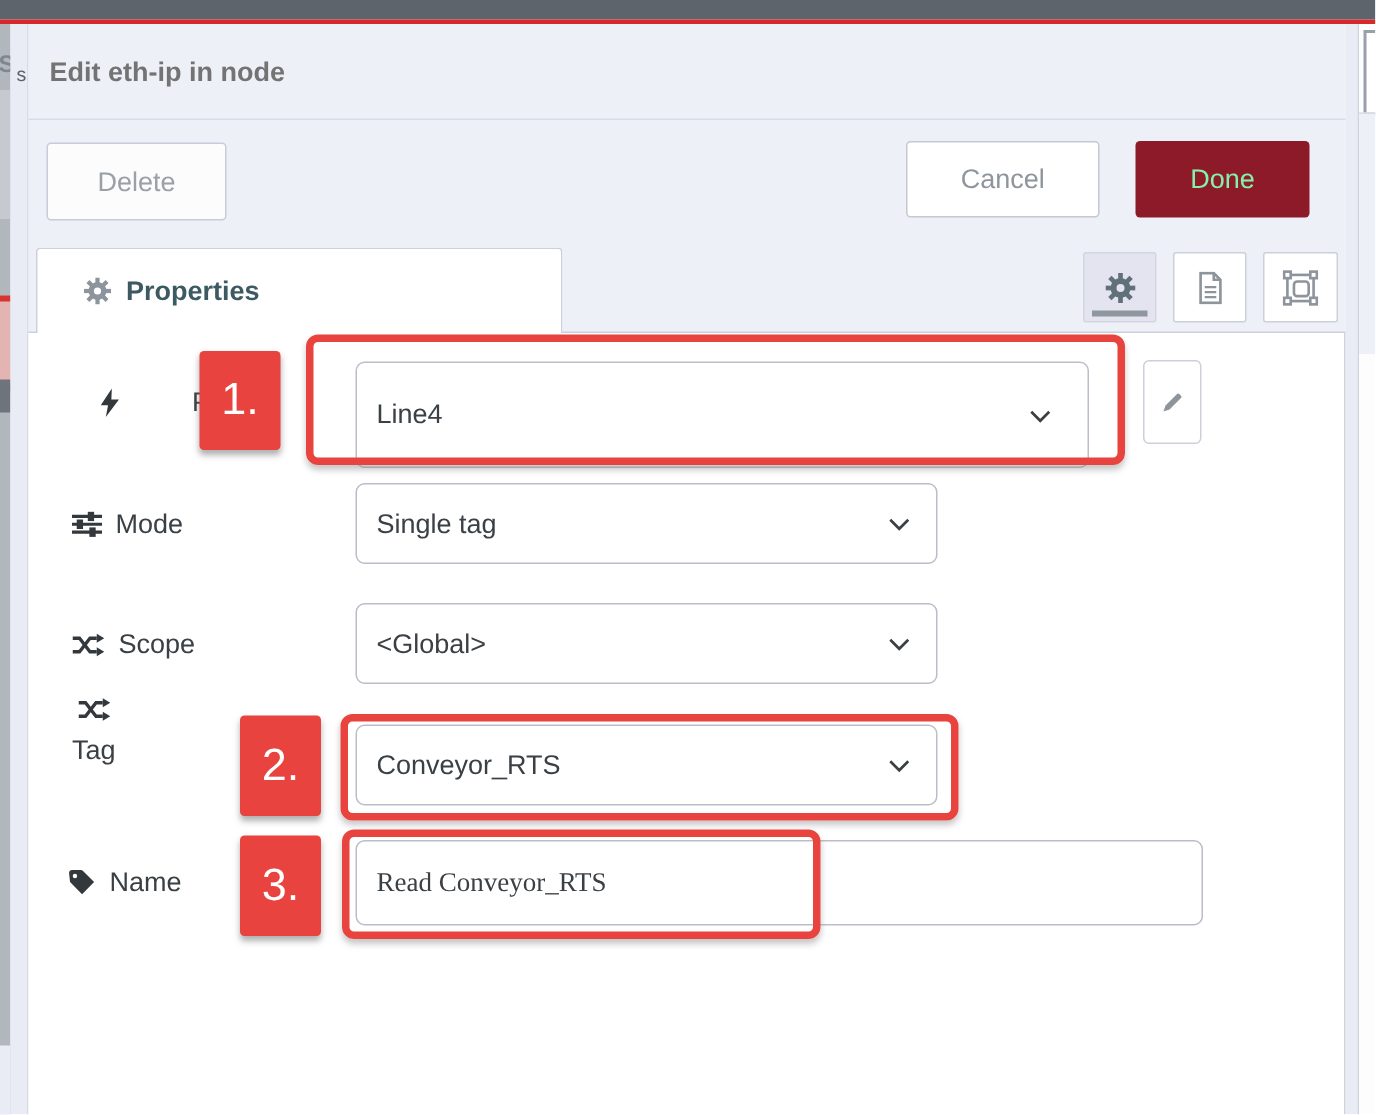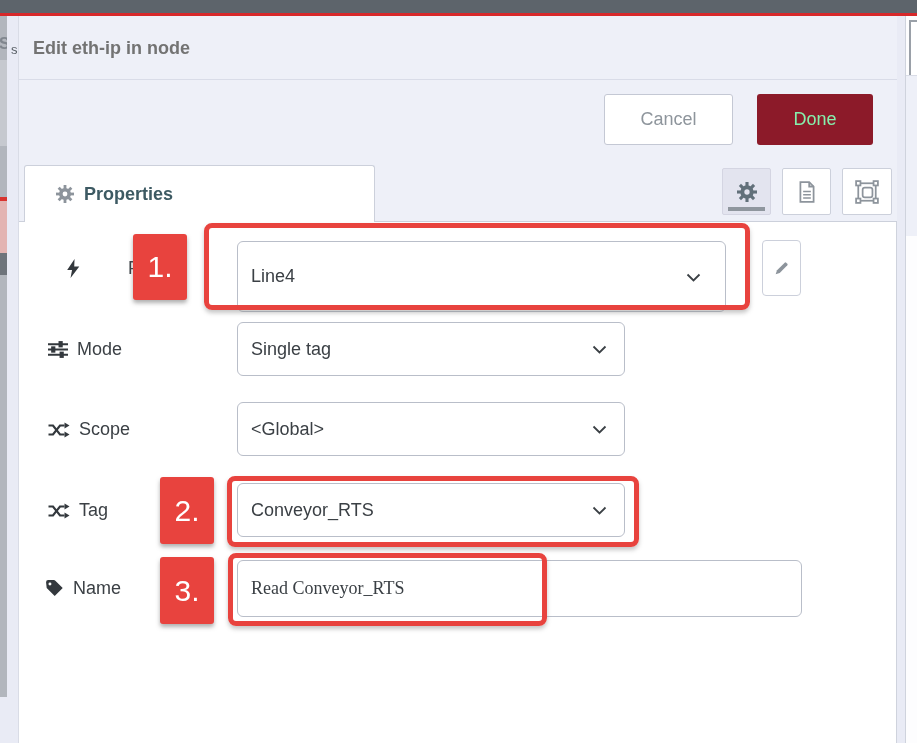--- a/index.html
+++ b/index.html
@@ -56,21 +56,21 @@
 
   #lbl-plc{left:67px;top:241px;gap:48px;}
   #sel-plc{left:237px;top:241px;width:489px;height:71px;}
   #sel-plc .chev{right:24px;}
   #btn-pencil{left:762px;top:240px;width:39px;height:56px;background:#fff;border:1px solid #ccd0db;
               border-radius:4px;display:flex;align-items:center;justify-content:center;cursor:pointer;}
   #lbl-mode{left:48px;top:322px;}
   #sel-mode{left:237px;top:322px;width:388px;height:54px;}
   #lbl-scope{left:48px;top:402px;}
   #sel-scope{left:237px;top:402px;width:388px;height:54px;}
-  #lbl-tag{left:48px;top:483px;}
+  #lbl-tag{left:48px;top:465px;flex-direction:column;}
   #sel-tag{left:237px;top:483px;width:388px;height:54px;}
   #sel-mode .chev,#sel-scope .chev,#sel-tag .chev{right:17px;}
   #lbl-name{left:45px;top:560px;height:57px;}
   #inp-name{left:237px;top:560px;width:565px;height:57px;}
 
   
   .badge{background:#e8433e;color:#fff;border-radius:3px;display:flex;align-items:center;justify-content:center;
          font-size:30px;box-shadow:0 3px 4px rgba(110,110,110,.55);z-index:5;}
   .hlbox{border:5px solid #e8433e;border-radius:8px;box-shadow:0 3px 4px rgba(130,130,130,.45);z-index:4;pointer-events:none;}
   #badge-1{left:133px;top:234px;width:54px;height:66px;}
@@ -106,20 +106,21 @@
     <div class="lav-block"></div>
   </div>
 
   <div class="abs dlg-top"></div>
   <div class="abs dlg-body"></div>
   <div class="abs hdr-line"></div>
   <div class="abs tab-line"></div>
 
   <div class="abs dlg-title">Edit eth-ip in node</div>
 
+  <div class="abs btn btn-delete">Delete</div>
   <div class="abs btn btn-cancel">Cancel</div>
   <div class="abs btn btn-done">Done</div>
 
   <div class="abs tab-props">
     <span>
       <svg width="18" height="18" viewBox="0 0 18 18">
         <g fill="#8d949c">
           <circle cx="9" cy="9" r="6"></circle>
           <g>
             <rect x="7.6" y="0" width="2.8" height="4"></rect>

